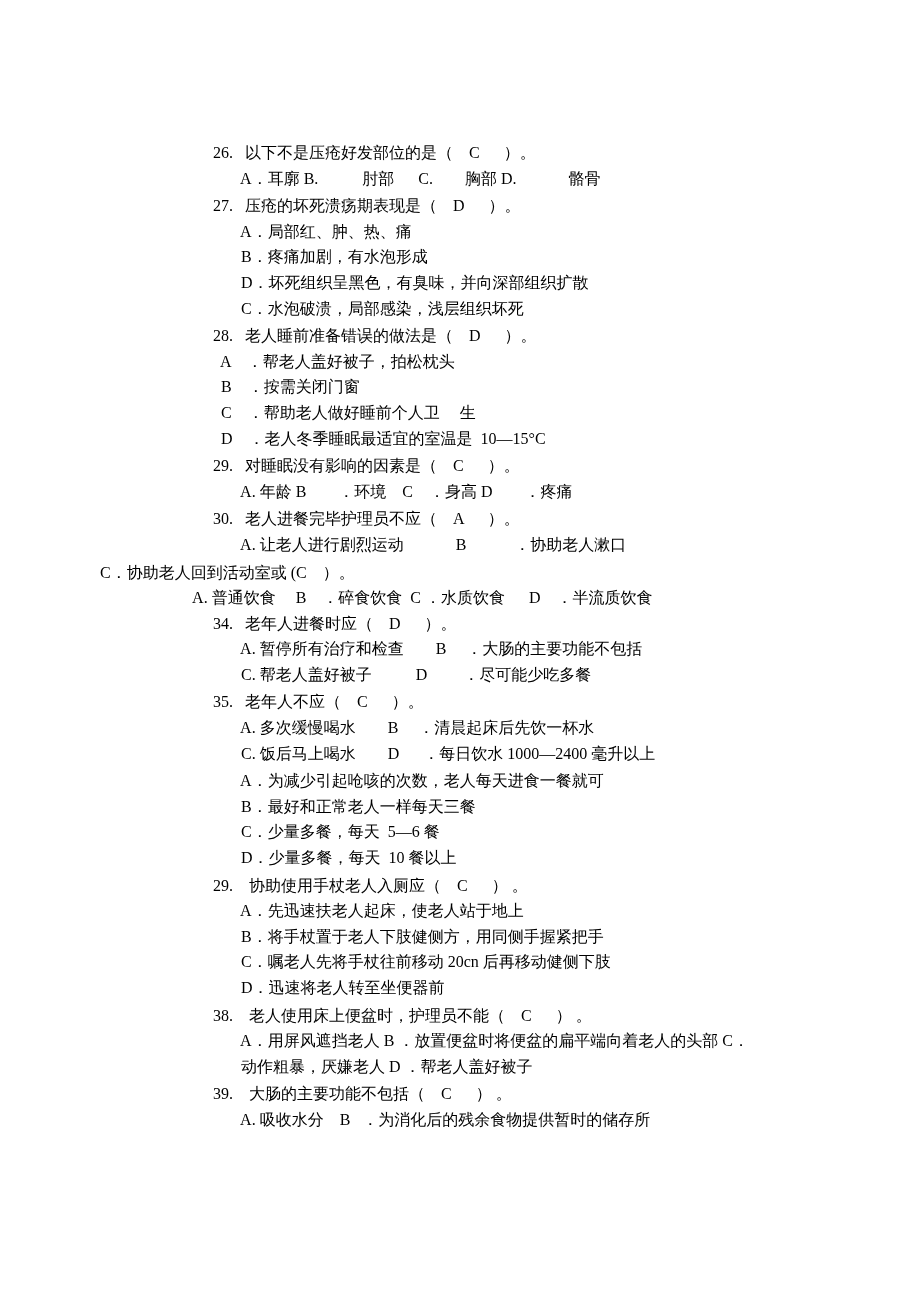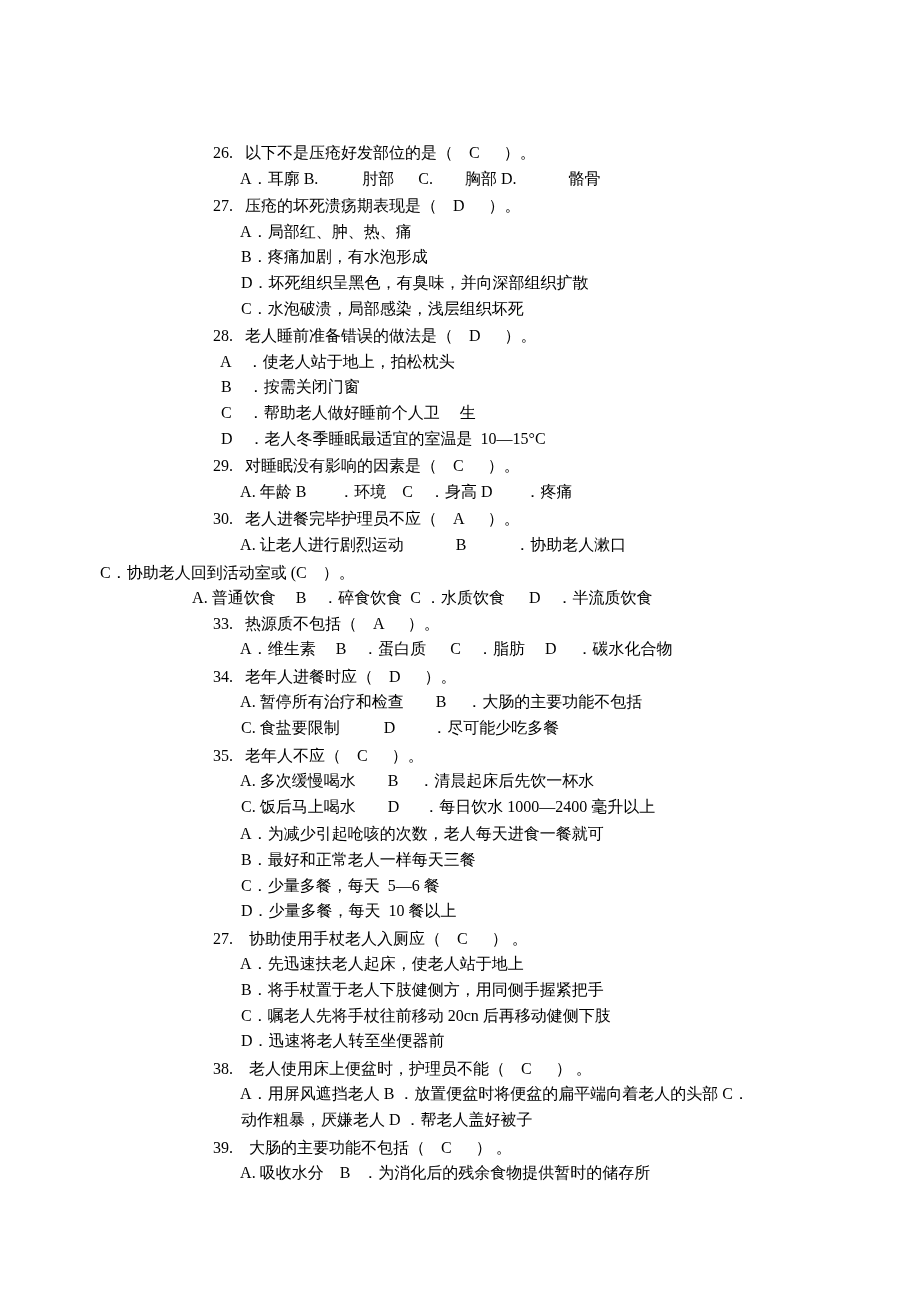--- a/index.html
+++ b/index.html
@@ -25,57 +25,53 @@
     </div>
     <div class="question">
       <div class="q-line">27.   压疮的坏死溃疡期表现是（    D      ）。</div>
       <div class="q-line">       A．局部红、肿、热、痛</div>
       <div class="q-line">       B．疼痛加剧，有水泡形成</div>
       <div class="q-line">       D．坏死组织呈黑色，有臭味，并向深部组织扩散</div>
       <div class="q-line">       C．水泡破溃，局部感染，浅层组织坏死</div>
     </div>
     <div class="question">
       <div class="q-line">28.   老人睡前准备错误的做法是（    D      ）。</div>
-      <div class="q-line">  A    ．使老人站于地上，拍松枕头</div>
+      <div class="q-line">  A    ．帮老人盖好被子，拍松枕头</div>
       <div class="q-line">  B    ．按需关闭门窗</div>
       <div class="q-line">  C    ．帮助老人做好睡前个人卫     生</div>
       <div class="q-line">  D    ．老人冬季睡眠最适宜的室温是  10—15°C</div>
     </div>
     <div class="question">
       <div class="q-line">29.   对睡眠没有影响的因素是（    C      ）。</div>
       <div class="q-line">       A. 年龄 B        ．环境    C    ．身高 D        ．疼痛</div>
     </div>
     <div class="question">
       <div class="q-line">30.   老人进餐完毕护理员不应（    A      ）。</div>
       <div class="q-line">       A. 让老人进行剧烈运动             B            ．协助老人漱口</div>
     </div>
     <div class="q-line" style="margin-left: -65px;">C．协助老人回到活动室或 (C    ）。</div>
     <div class="q-line">       A. 普通饮食     B    ．碎食饮食  C ．水质饮食      D    ．半流质饮食</div>
     <div class="question">
-      <div class="q-line">33.   热源质不包括（    A      ）。</div>
-      <div class="q-line">       A．维生素     B    ．蛋白质      C    ．脂肪     D     ．碳水化合物</div>
-    </div>
-    <div class="question">
       <div class="q-line">34.   老年人进餐时应（    D      ）。</div>
       <div class="q-line">       A. 暂停所有治疗和检查        B     ．大肠的主要功能不包括</div>
-      <div class="q-line">       C. 食盐要限制           D         ．尽可能少吃多餐</div>
+      <div class="q-line">       C. 帮老人盖好被子           D         ．尽可能少吃多餐</div>
     </div>
     <div class="question">
       <div class="q-line">35.   老年人不应（    C      ）。</div>
       <div class="q-line">       A. 多次缓慢喝水        B     ．清晨起床后先饮一杯水</div>
       <div class="q-line">       C. 饭后马上喝水        D      ．每日饮水 1000—2400 毫升以上</div>
     </div>
     <div class="question">
       <div class="q-line">       A．为减少引起呛咳的次数，老人每天进食一餐就可</div>
       <div class="q-line">       B．最好和正常老人一样每天三餐</div>
       <div class="q-line">       C．少量多餐，每天  5—6 餐</div>
       <div class="q-line">       D．少量多餐，每天  10 餐以上</div>
     </div>
     <div class="question">
-      <div class="q-line">27.    协助使用手杖老人入厕应（    C      ） 。</div>
+      <div class="q-line">29.    协助使用手杖老人入厕应（    C      ） 。</div>
       <div class="q-line">       A．先迅速扶老人起床，使老人站于地上</div>
       <div class="q-line">       B．将手杖置于老人下肢健侧方，用同侧手握紧把手</div>
       <div class="q-line">       C．嘱老人先将手杖往前移动 20cn 后再移动健侧下肢</div>
       <div class="q-line">       D．迅速将老人转至坐便器前</div>
     </div>
     <div class="question">
       <div class="q-line">38.    老人使用床上便盆时，护理员不能（    C      ） 。</div>
       <div class="q-line">       A．用屏风遮挡老人 B ．放置便盆时将便盆的扁平端向着老人的头部 C．</div>
       <div class="q-line">       动作粗暴，厌嫌老人 D ．帮老人盖好被子</div>
     </div>

